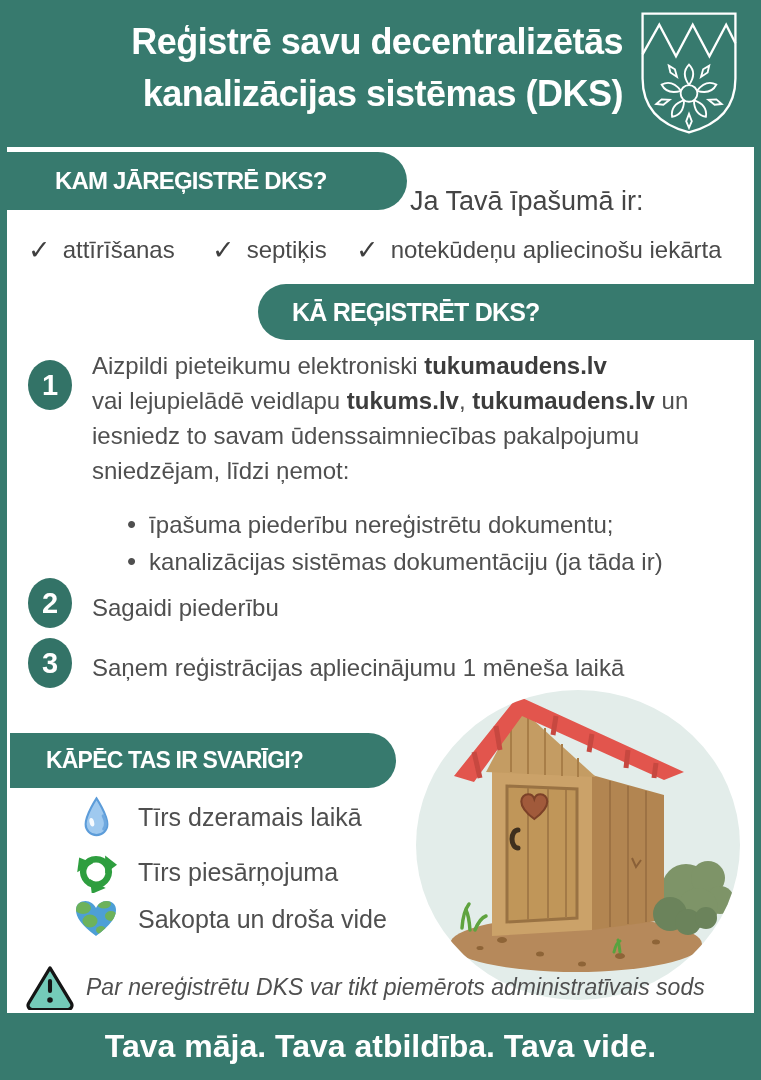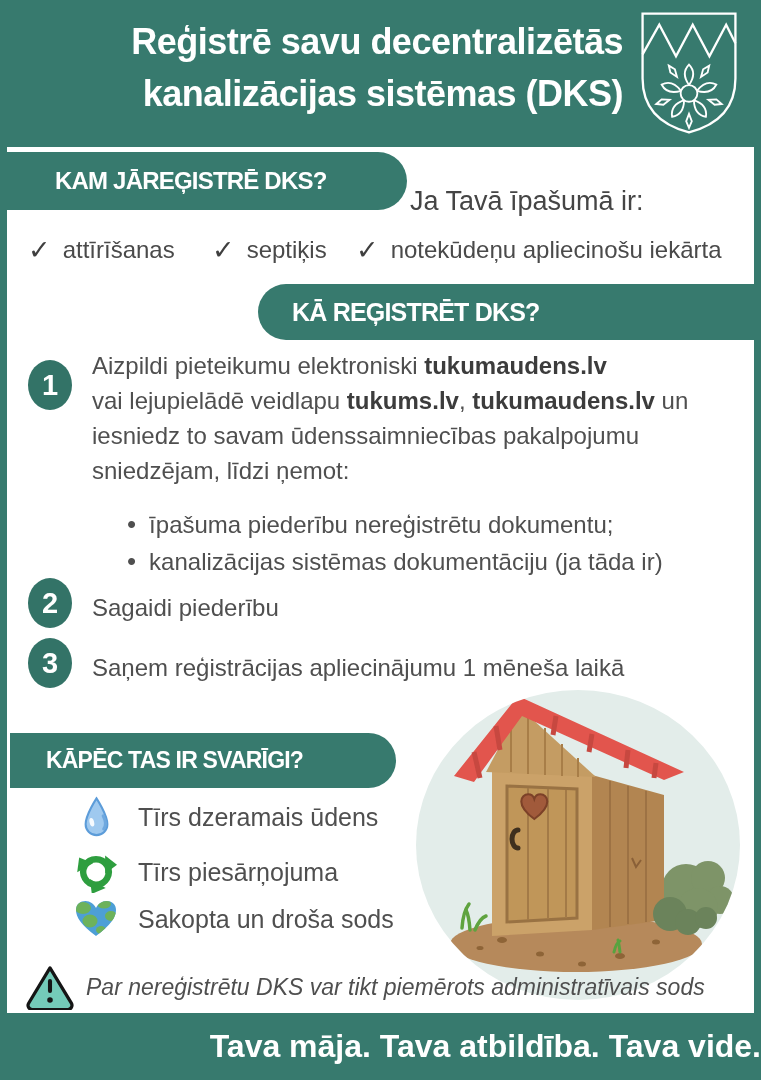--- a/index.html
+++ b/index.html
@@ -47,21 +47,21 @@
   .b1{top:796px}.b2{top:851px}.b3{top:899px}
   
   .illu{position:absolute;left:416px;top:690px;width:324px;height:310px;border-radius:50%;background:#E3EDEA;overflow:hidden;z-index:1;}
   .illu svg{position:absolute;left:0;top:0;width:100%;height:100%;}
   
   .warn-icon{position:absolute;left:24px;top:963px;z-index:2;}
   .warn-text{position:absolute;left:86px;top:974px;font-size:23px;font-style:italic;color:#4F4F4F;z-index:2;white-space:nowrap;}
   
   .footer{
     position:absolute;left:0;right:0;bottom:0;height:67px;background:#377A6E;
-    display:flex;align-items:center;justify-content:flex-end;
+    display:flex;align-items:center;justify-content:center;
     color:#fff;font-size:32px;font-weight:bold;
   }
 </style>
 </head>
 <body>
 
 <div class="poster">
 
   <div class="title">
     <div>Reģistrē savu decentralizētās</div>
@@ -125,21 +125,21 @@
   <div class="badge badge-why">KĀPĒC TAS IR SVARĪGI?</div>
 
   <div class="benefit b1">
     <span class="icobox">
       <svg viewBox="0 0 28 40" width="29" height="42">
         <path d="M14,2 C14,2 3.5,18 3.5,27 a10.5,10.5 0 0 0 21,0 C24.5,18 14,2 14,2 Z" fill="#9FC9EF" stroke="#5C9CD9" stroke-width="2"></path>
         <path d="M20.5,19 c2.5,4.5 3,9 0.5,12.5" fill="none" stroke="#6FA8DF" stroke-width="3" stroke-linecap="round"></path>
         <ellipse cx="9.5" cy="25" rx="2.2" ry="4.2" fill="#ffffff" opacity="0.9" transform="rotate(-14 9.5 25)"></ellipse>
       </svg>
     </span>
-    <span>Tīrs dzeramais ūdens</span>
+    <span>Tīrs dzeramais laikā</span>
   </div>
 
   <div class="benefit b2">
     <span class="icobox">
       <svg viewBox="0 0 50 46" width="46" height="42">
         <g>
           <path d="M12.9,16 A14,14 0 0 1 37.1,16" stroke="#2E9E3F" stroke-width="7" fill="none"></path>
           <polygon points="35,5 48,15 35,25" fill="#2E9E3F"></polygon>
         </g>
         <g transform="rotate(120 25 23)">
@@ -166,21 +166,21 @@
         <path d="M22,37 C7,26 2,18 2,11 C2,5 6.5,2 11.5,2 C16,2 20,5 22,9 C24,5 28,2 32.5,2 C37.5,2 42,5 42,11 C42,18 37,26 22,37 Z" fill="#4D9FD6"></path>
         <g clip-path="url(#heartclip)" fill="#6DB25B">
           <ellipse cx="9" cy="9" rx="8" ry="6"></ellipse>
           <ellipse cx="30" cy="5" rx="7" ry="4.5"></ellipse>
           <ellipse cx="37" cy="17" rx="6" ry="5"></ellipse>
           <ellipse cx="16" cy="22" rx="7.5" ry="6.5"></ellipse>
           <ellipse cx="27" cy="31" rx="5" ry="4"></ellipse>
         </g>
       </svg>
     </span>
-    <span>Sakopta un droša sods</span>
+    <span>Sakopta un droša vide</span>
   </div>
 
   <div class="illu">
     <svg viewBox="0 0 324 310">
 
       <ellipse cx="160" cy="254" rx="126" ry="28" fill="#B6895B"></ellipse>
       <g fill="#8E6437">
         <ellipse cx="86" cy="250" rx="5" ry="3"></ellipse>
         <ellipse cx="124" cy="264" rx="4" ry="2.5"></ellipse>
         <ellipse cx="204" cy="266" rx="5" ry="3"></ellipse>

